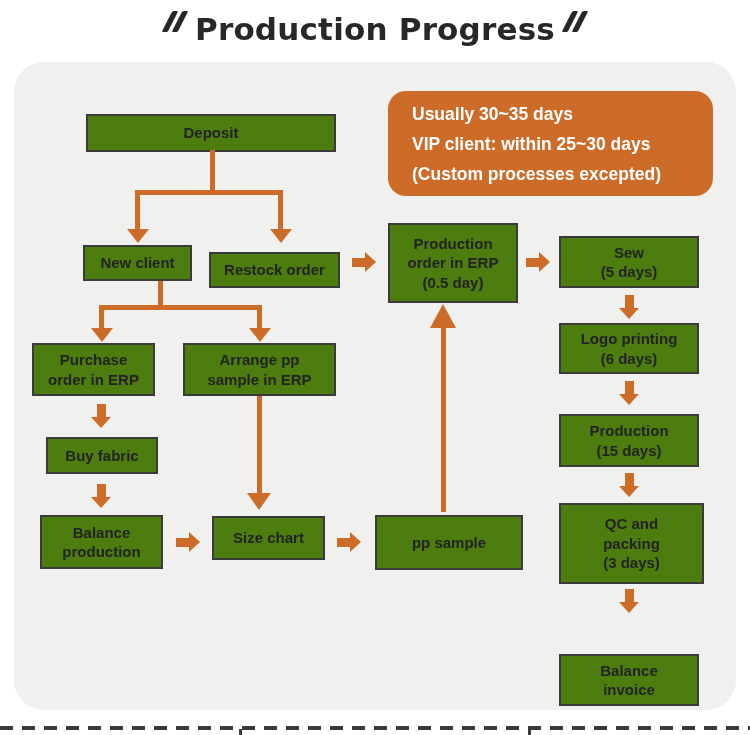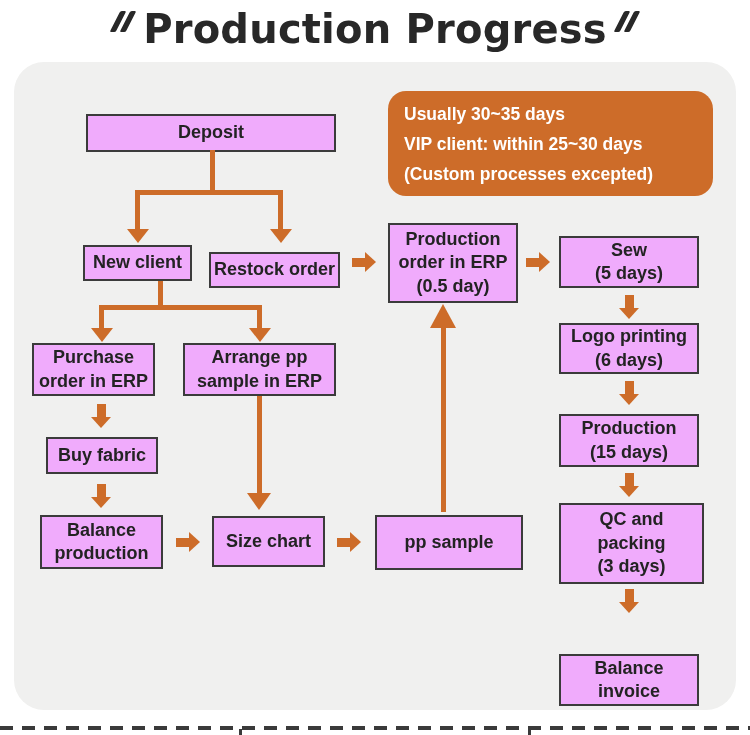--- a/index.html
+++ b/index.html
@@ -10,38 +10,38 @@
   }
   *{margin:0;padding:0;box-sizing:border-box}
   html,body{background:#ffffff}
   body{font-family:"Liberation Sans",sans-serif;}
   .page{position:relative;width:750px;height:735px;background:#ffffff;overflow:hidden}
 
   
   .title-row{position:absolute;left:0;top:0;width:750px;height:58px;
     display:flex;align-items:center;justify-content:center;gap:12px}
   .title-row h1{font-family:"DejaVu Sans","Liberation Sans",sans-serif;
-    font-size:40px;font-weight:800;color:#282828;letter-spacing:.2px}
+    font-size:31px;font-weight:800;color:#282828;letter-spacing:.2px}
   .quote{display:flex;gap:4px;transform:skewX(-27deg);margin-top:-16px}
   .quote i{display:block;width:6px;height:21px;background:#282828;border-radius:1.5px}
 
   
   .panel{position:absolute;left:14px;top:62px;width:722px;height:648px;
     background:var(--panel);border-radius:30px}
 
   
   .note{position:absolute;left:388px;top:91px;width:325px;height:105px;
     background:var(--orange);border-radius:18px;color:#ffffff;font-weight:700;
     font-size:17.5px;line-height:30px;display:flex;flex-direction:column;
-    justify-content:center;padding-left:16px}
+    justify-content:center;padding-left:24px}
 
   
-  .box{position:absolute;background:#f0abfc;border:2px solid var(--border);
+  .box{position:absolute;background:#4d7c0f;border:2px solid var(--border);
     display:flex;align-items:center;justify-content:center;text-align:center;
-    font-weight:700;font-size:18px;line-height:1.3;color:var(--ink);
+    font-weight:700;font-size:15px;line-height:1.3;color:var(--ink);
     white-space:pre-line}
 
   
   .vline{position:absolute;width:5px;background:var(--orange)}
   .hline{position:absolute;height:5px;background:var(--orange)}
   .head-down{position:absolute;width:0;height:0;
     border-left:11px solid transparent;border-right:11px solid transparent;
     border-top:14px solid var(--orange)}
   .head-down.big{border-left-width:12.5px;border-right-width:12.5px;border-top-width:17px}
   .head-up{position:absolute;width:0;height:0;
@@ -91,21 +91,21 @@
   <div class="box" style="left:86px;top:114px;width:250px;height:38px">Deposit</div>
   <div class="box" style="left:83px;top:245px;width:109px;height:36px">New client</div>
   <div class="box" style="left:209px;top:252px;width:131px;height:36px">Restock order</div>
   <div class="box" style="left:32px;top:343px;width:123px;height:53px">Purchase
 order in ERP</div>
   <div class="box" style="left:46px;top:437px;width:112px;height:37px">Buy fabric</div>
   <div class="box" style="left:183px;top:343px;width:153px;height:53px">Arrange pp
 sample in ERP</div>
   <div class="box" style="left:40px;top:515px;width:123px;height:54px">Balance
 production</div>
-  <div class="box" style="left:212px;top:516px;width:113px;height:51px">Size chart</div>
+  <div class="box" style="left:212px;top:516px;width:113px;height:44px">Size chart</div>
   <div class="box" style="left:375px;top:515px;width:148px;height:55px">pp sample</div>
   <div class="box" style="left:388px;top:223px;width:130px;height:80px">Production
 order in ERP
 (0.5 day)</div>
   <div class="box" style="left:559px;top:236px;width:140px;height:52px">Sew
 (5 days)</div>
   <div class="box" style="left:559px;top:323px;width:140px;height:51px">Logo printing
 (6 days)</div>
   <div class="box" style="left:559px;top:414px;width:140px;height:53px">Production
 (15 days)</div>

